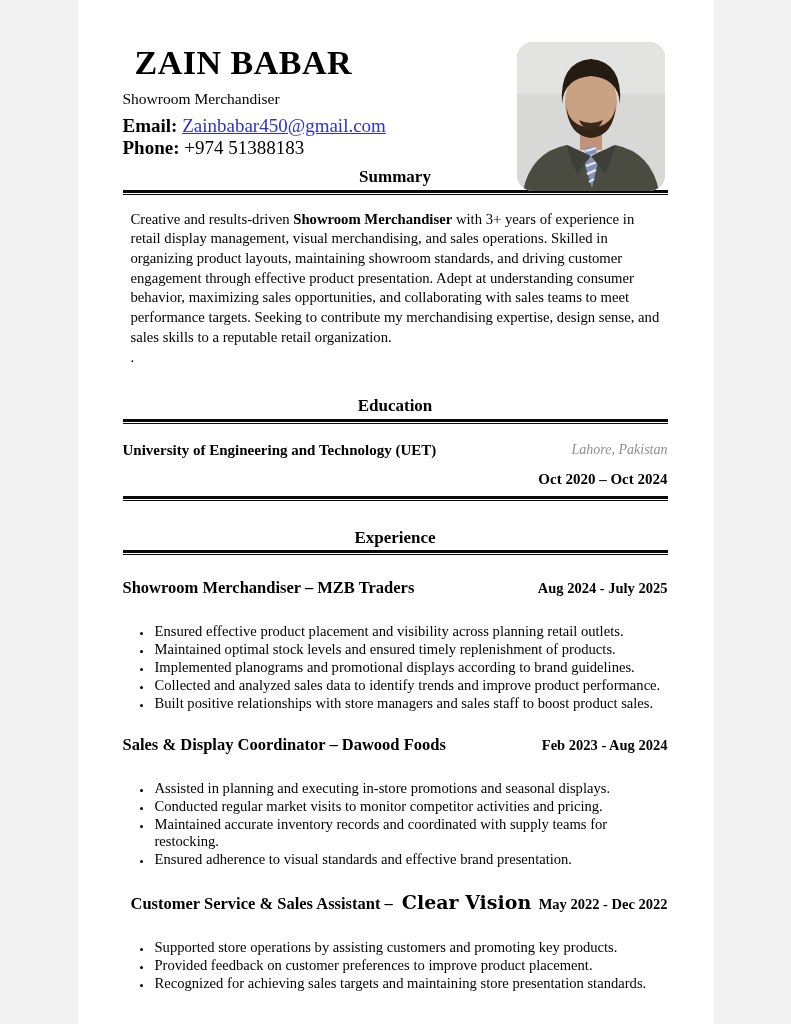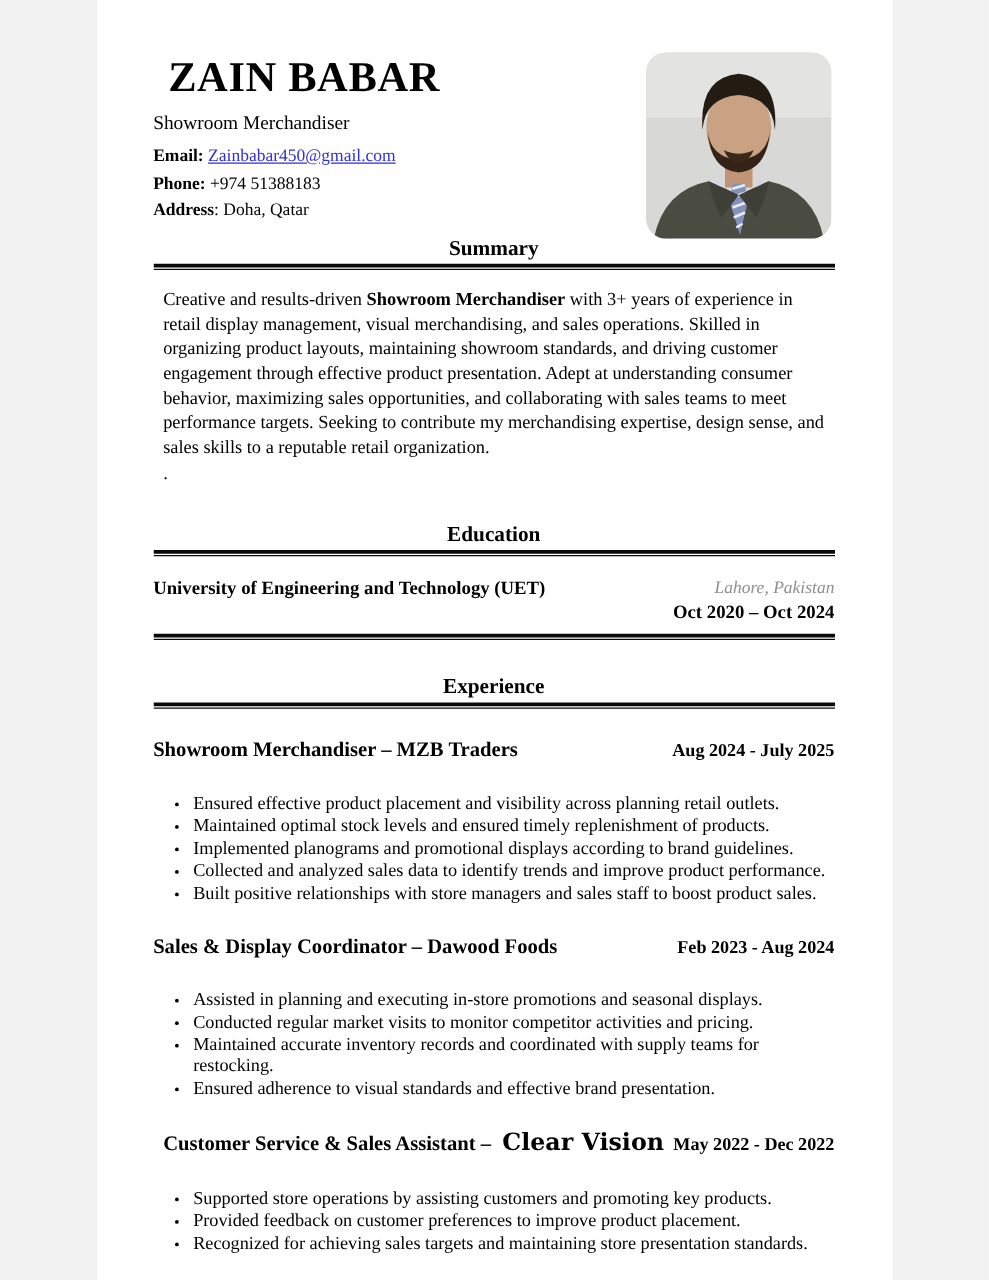--- a/index.html
+++ b/index.html
@@ -15,21 +15,21 @@
   }
   
   .name{
     font-size:34px;
     font-weight:bold;
     letter-spacing:.5px;
     margin:6px 0 10px 12px;
     line-height:1.0;
   }
   .headline{font-size:15.5px;margin-bottom:7px;}
-  .contact{font-size:14px;line-height:21.5px;}
+  .contact{font-size:19px;line-height:21.5px;}
   .b{font-weight:bold;}
   a.email{color:#2f2fd3;text-decoration:underline;cursor:pointer;}
   
   .photo{
     position:absolute;
     top:42px;right:49px;
     width:148px;height:149px;
     border-radius:16px;
     overflow:hidden;
     background:#d6d6d4;
@@ -48,21 +48,21 @@
     font-size:14.7px;
     line-height:1.34;
     margin:15px 6px 0 8px;
   }
   .trailing-dot{font-size:14.7px;margin:2px 0 0 8px;line-height:1.2;}
   .sec-education{margin-top:29px;}
   .edu-row{display:flex;justify-content:space-between;margin-top:17px;}
   .school{font-size:15px;font-weight:bold;line-height:1.3;text-align:right;}
   .degree{font-size:14.5px;color:#a6a6a6;margin-top:2px;}
   .edu-loc{font-size:14px;color:#8f8f8f;font-style:italic;text-align:right;line-height:1.3;}
-  .edu-dates{font-size:15px;font-weight:bold;text-align:right;margin-top:2px;}
+  .edu-dates{font-size:15px;font-weight:bold;text-align:right;margin-top:12px;}
   .edu-rule{margin-top:8px;}
   .sec-experience{margin-top:27px;}
   .job-head{display:flex;justify-content:space-between;align-items:baseline;margin-top:23px;}
   .job-title{font-size:16.5px;font-weight:bold;line-height:1.2;}
   .job-dates{font-size:14.5px;font-weight:bold;white-space:nowrap;}
   .job-head.indent .job-title{margin-left:8px;}
   .company-alt{
     font-family:"DejaVu Serif",serif;
     font-size:19px;
     margin-left:9px;
@@ -110,24 +110,20 @@
   <div class="name">ZAIN BABAR</div>
   <div class="headline">Showroom Merchandiser</div>
 
   <div class="contact">
     <span class="b">Email:</span>
     <a class="email" href="#">Zainbabar450@gmail.com</a>
   </div>
   <div class="contact">
     <span class="b">Phone:</span>
     <span>+974 51388183</span>
-  </div>
-  <div class="contact">
-    <span class="b">Address</span><span>:</span>
-    <span>Doha, Qatar</span>
   </div>
 
   <div class="sec-summary">
     <h2>Summary</h2>
     <div class="rule"></div>
     <p class="summary-text"><span>Creative and results-driven </span><span class="b">Showroom Merchandiser</span><span> with 3+ years of experience in retail display management, visual merchandising, and sales operations. Skilled in organizing product layouts, maintaining showroom standards, and driving customer engagement through effective product presentation. Adept at understanding consumer behavior, maximizing sales opportunities, and collaborating with sales teams to meet performance targets. Seeking to contribute my merchandising expertise, design sense, and sales skills to a reputable retail organization.</span></p>
     <div class="trailing-dot">.</div>
   </div>
 
   <div class="sec-education">

